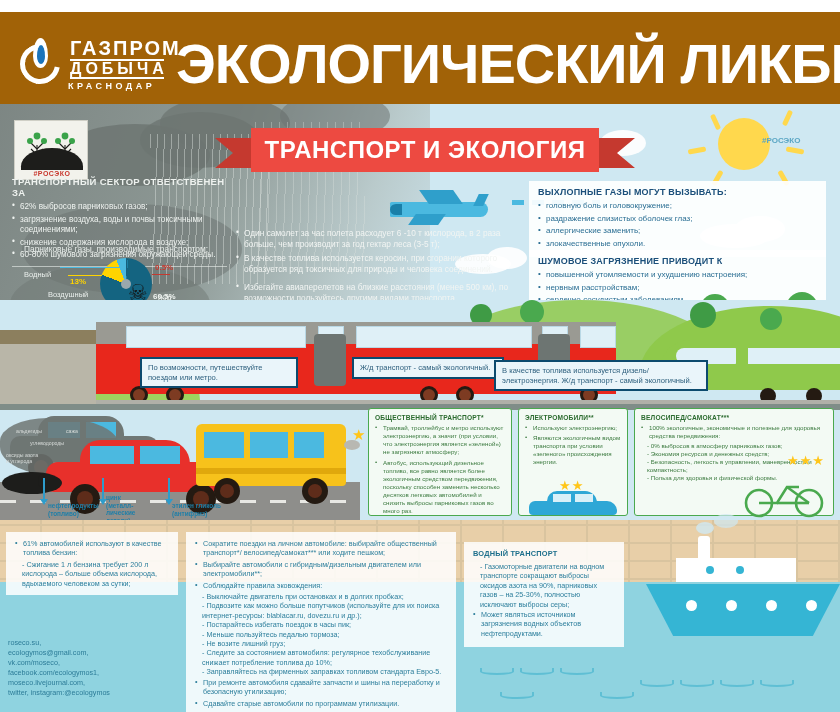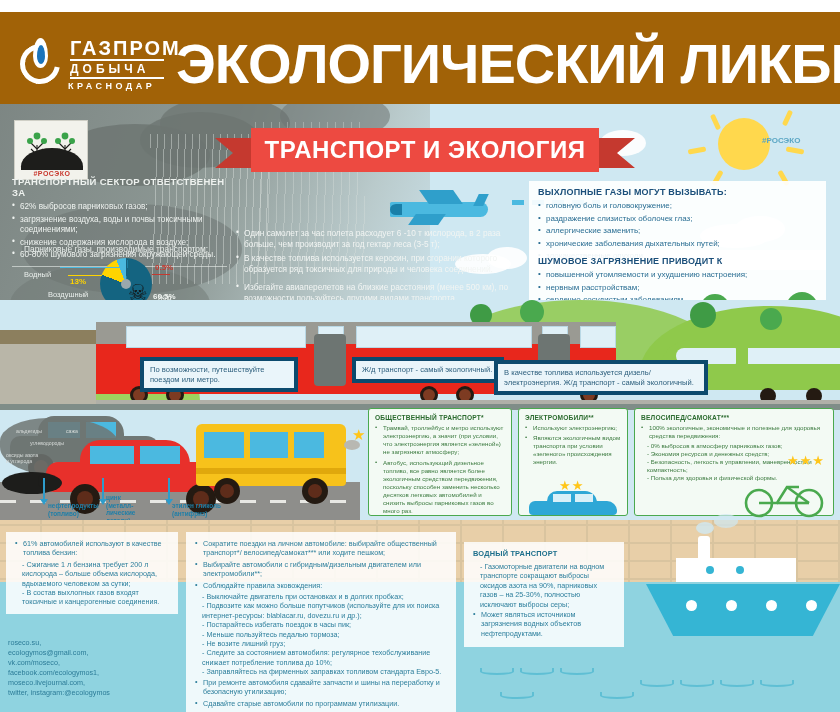--- a/index.html
+++ b/index.html
@@ -35,21 +35,21 @@
     content:""; position:absolute; left:3.5px; top:7px; width:8px; height:19px;
     background:#1b74ba; border-radius:50% 50% 50% 50%/60% 60% 40% 40%;
   }
   .logo-word1 {
     position:absolute; left:52px; top:4px; color:#fff;
     font-size:20px; font-weight:bold; letter-spacing:2px; line-height:20px;
   }
   .logo-rule { position:absolute; left:52px; top:25px; width:94px; height:2px; background:#fff; }
   .logo-word2 {
     position:absolute; left:52px; top:28px; color:#fff;
-    font-size:12px; font-weight:bold; letter-spacing:4px; line-height:14px;
+    font-size:16px; font-weight:bold; letter-spacing:4px; line-height:14px;
   }
   .logo-rule2 { position:absolute; left:52px; top:43px; width:94px; height:1.5px; background:#fff; }
   .logo-word3 {
     position:absolute; left:50px; top:46px; color:#fff;
     font-size:9px; font-weight:bold; letter-spacing:3.5px; line-height:12px;
   }
   .main-title {
     position:absolute; left:176px; top:18px; color:#fff;
     font-size:56px; font-weight:bold; letter-spacing:-1px; line-height:68px;
     white-space:nowrap;
@@ -153,21 +153,21 @@
   .train-body {
     position:absolute; background:#e8271c;
   }
   .train-win {
     position:absolute; background:#dff0f7; border:1px solid #b9d8e5;
   }
   .train-door { position:absolute; background:#6d7572; border-radius:4px; }
   .wheel { position:absolute; background:#241a12; border-radius:50%; }
   .wheel i { position:absolute; left:3px; top:3px; width:12px; height:12px; background:#7d3b22; border-radius:50%; }
   .tbox {
-    position:absolute; background:#eaf5fa; border:4px solid #0c4a6e; padding:4px 6px;
+    position:absolute; background:#eaf5fa; border:2px solid #0c4a6e; padding:4px 6px;
     font-size:7.6px; line-height:9.6px; color:#2d5f7d;
   }
   .rails { position:absolute; background:#b0b0a8; }
 
   
   .mid-band {
     position:absolute; left:0; top:404px; width:840px; height:120px;
     background:#cfe8f2;
   }
   .road-grey { position:absolute; background:#8e8e8b; }
@@ -341,21 +341,20 @@
     </div>
 
     <div class="hashtag" style="left:762px; top:32px;">#РОСЭКО</div>
 
     <div class="wbox" style="left:529px; top:77px; width:297px;">
       <h4>ВЫХЛОПНЫЕ ГАЗЫ МОГУТ ВЫЗЫВАТЬ:</h4>
       <ul class="clean">
         <li>головную боль и головокружение;</li>
         <li>раздражение слизистых оболочек глаз;</li>
         <li>аллергические заменить;</li>
-        <li>хронические заболевания дыхательных путей;</li>
         <li>злокачественные опухоли.</li>
       </ul>
     </div>
 
     <div class="wbox" style="left:529px; top:146px; width:297px;">
       <h4>ШУМОВОЕ ЗАГРЯЗНЕНИЕ ПРИВОДИТ К</h4>
       <ul class="clean">
         <li>повышенной утомляемости и ухудшению настроения;</li>
         <li>нервным расстройствам;</li>
         <li>сердечно-сосудистым заболеваниям.</li>
@@ -549,21 +548,20 @@
     <div class="brick" style="left:0;   top:22px; width:840px; height:2px; background:#d9c49f;"></div>
     <div class="brick" style="left:0;   top:40px; width:840px; height:2px; background:#d9c49f;"></div>
     <div class="brick" style="left:0;   top:58px; width:840px; height:2px; background:#d9c49f;"></div>
     <div style="position:absolute;left:0;top:0;width:840px;height:62px;background:repeating-linear-gradient(90deg, transparent 0 40px, #d9c49f 40px 42px);"></div>
 
     <div class="bbox" style="left:6px; top:12px; width:172px;">
       <ul class="clean">
         <li>61% автомобилей используют в качестве топлива бензин:</li>
       </ul>
       <div class="sub">- Сжигание 1 л бензина требует 200 л кислорода – больше объема кислорода, вдыхаемого человеком за сутки;</div>
-      <div class="sub">- В состав выхлопных газов входят токсичные и канцерогенные соединения.</div>
     </div>
 
     <div class="bbox" style="left:186px; top:12px; width:270px;">
       <ul class="clean">
         <li>Сократите поездки на личном автомобиле: выбирайте общественный транспорт*/ велосипед/самокат*** или ходите пешком;</li>
         <li>Выбирайте автомобили с гибридным/дизельным двигателем или электромобили**;</li>
         <li>Соблюдайте правила эковождения:</li>
       </ul>
       <div class="sub">- Выключайте двигатель при остановках и в долгих пробках;</div>
       <div class="sub">- Подвозите как можно больше попутчиков (используйте для их поиска интернет-ресурсы: blablacar.ru, dovezu.ru и др.);</div>

